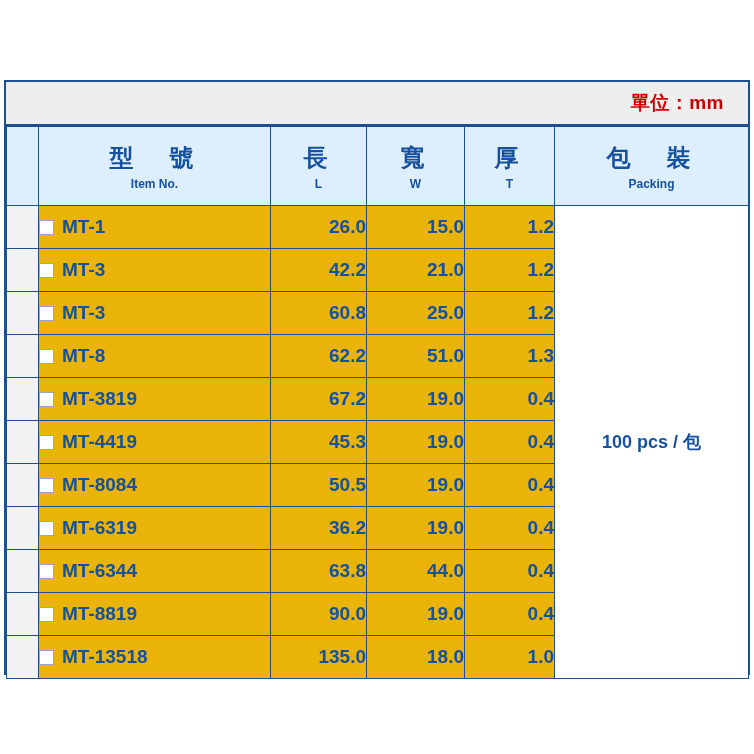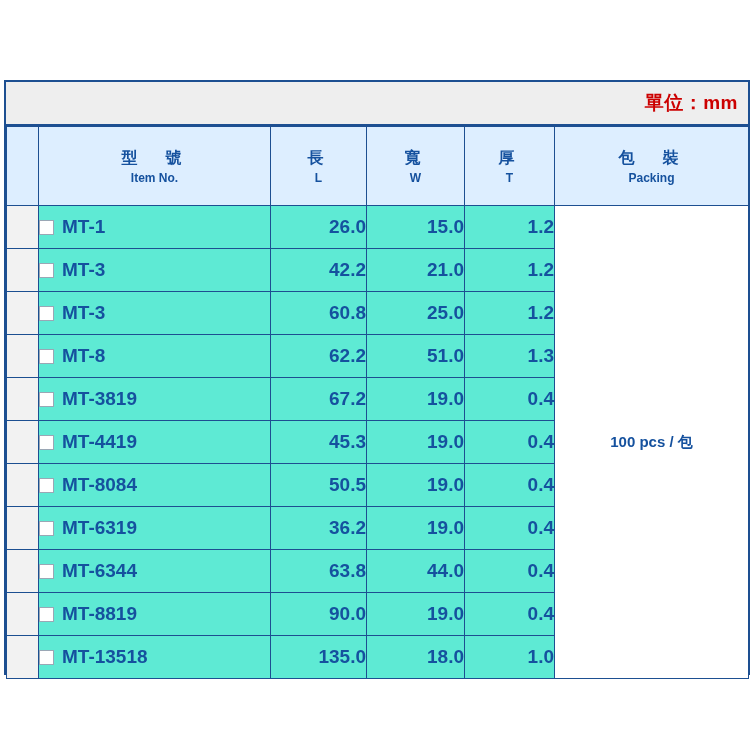--- a/index.html
+++ b/index.html
@@ -30,21 +30,21 @@
     background: #ffffff;
   }
   
   .unit-bar {
     height: 44px;
     background: #eeeeee;
     border-bottom: 2px solid #1d4f91;
     display: flex;
     align-items: center;
     justify-content: flex-end;
-    padding-right: 10px;
+    padding-right: 24px;
     box-sizing: border-box;
   }
   .unit-text {
     font-size: 19px;
     font-weight: bold;
     color: #cc0000;
     letter-spacing: 0.5px;
   }
   .unit-text .mm {
     color: #cc0000;
@@ -72,37 +72,37 @@
     background: #ddeeff;
     height: 78px;
     vertical-align: middle;
     text-align: center;
     color: #15519e;
   }
   thead td.blank {
     background: #ddeeff;
   }
   .hd-cn {
-    font-size: 16px;
+    font-size: 24px;
     font-weight: bold;
     letter-spacing: 6px;
     line-height: 1.5;
     color: #15519e;
   }
   .hd-en {
     font-size: 12px;
     font-weight: bold;
     line-height: 1.4;
     color: #15519e;
   }
 
   tbody tr { height: 43px; }
   tbody td {
     vertical-align: middle;
-    background: #5eead4;
+    background: #eab308;
   }
   td.mark-cell {
     background: #f2f2f2;
   }
   td.item-cell {
     text-align: left;
     padding-left: 14px;
     color: #15519e;
     font-size: 19px;
     font-weight: bold;
@@ -120,21 +120,21 @@
   }
   td.num-cell {
     text-align: right;
     color: #15519e;
     font-size: 19px;
     font-weight: bold;
   }
   td.pack-cell {
     text-align: center;
     color: #15519e;
-    font-size: 15px;
+    font-size: 18px;
     font-weight: bold;
     background: #ffffff;
   }
 </style>
 </head>
 <body>
 
 <div class="page">
   <div class="frame">
 

